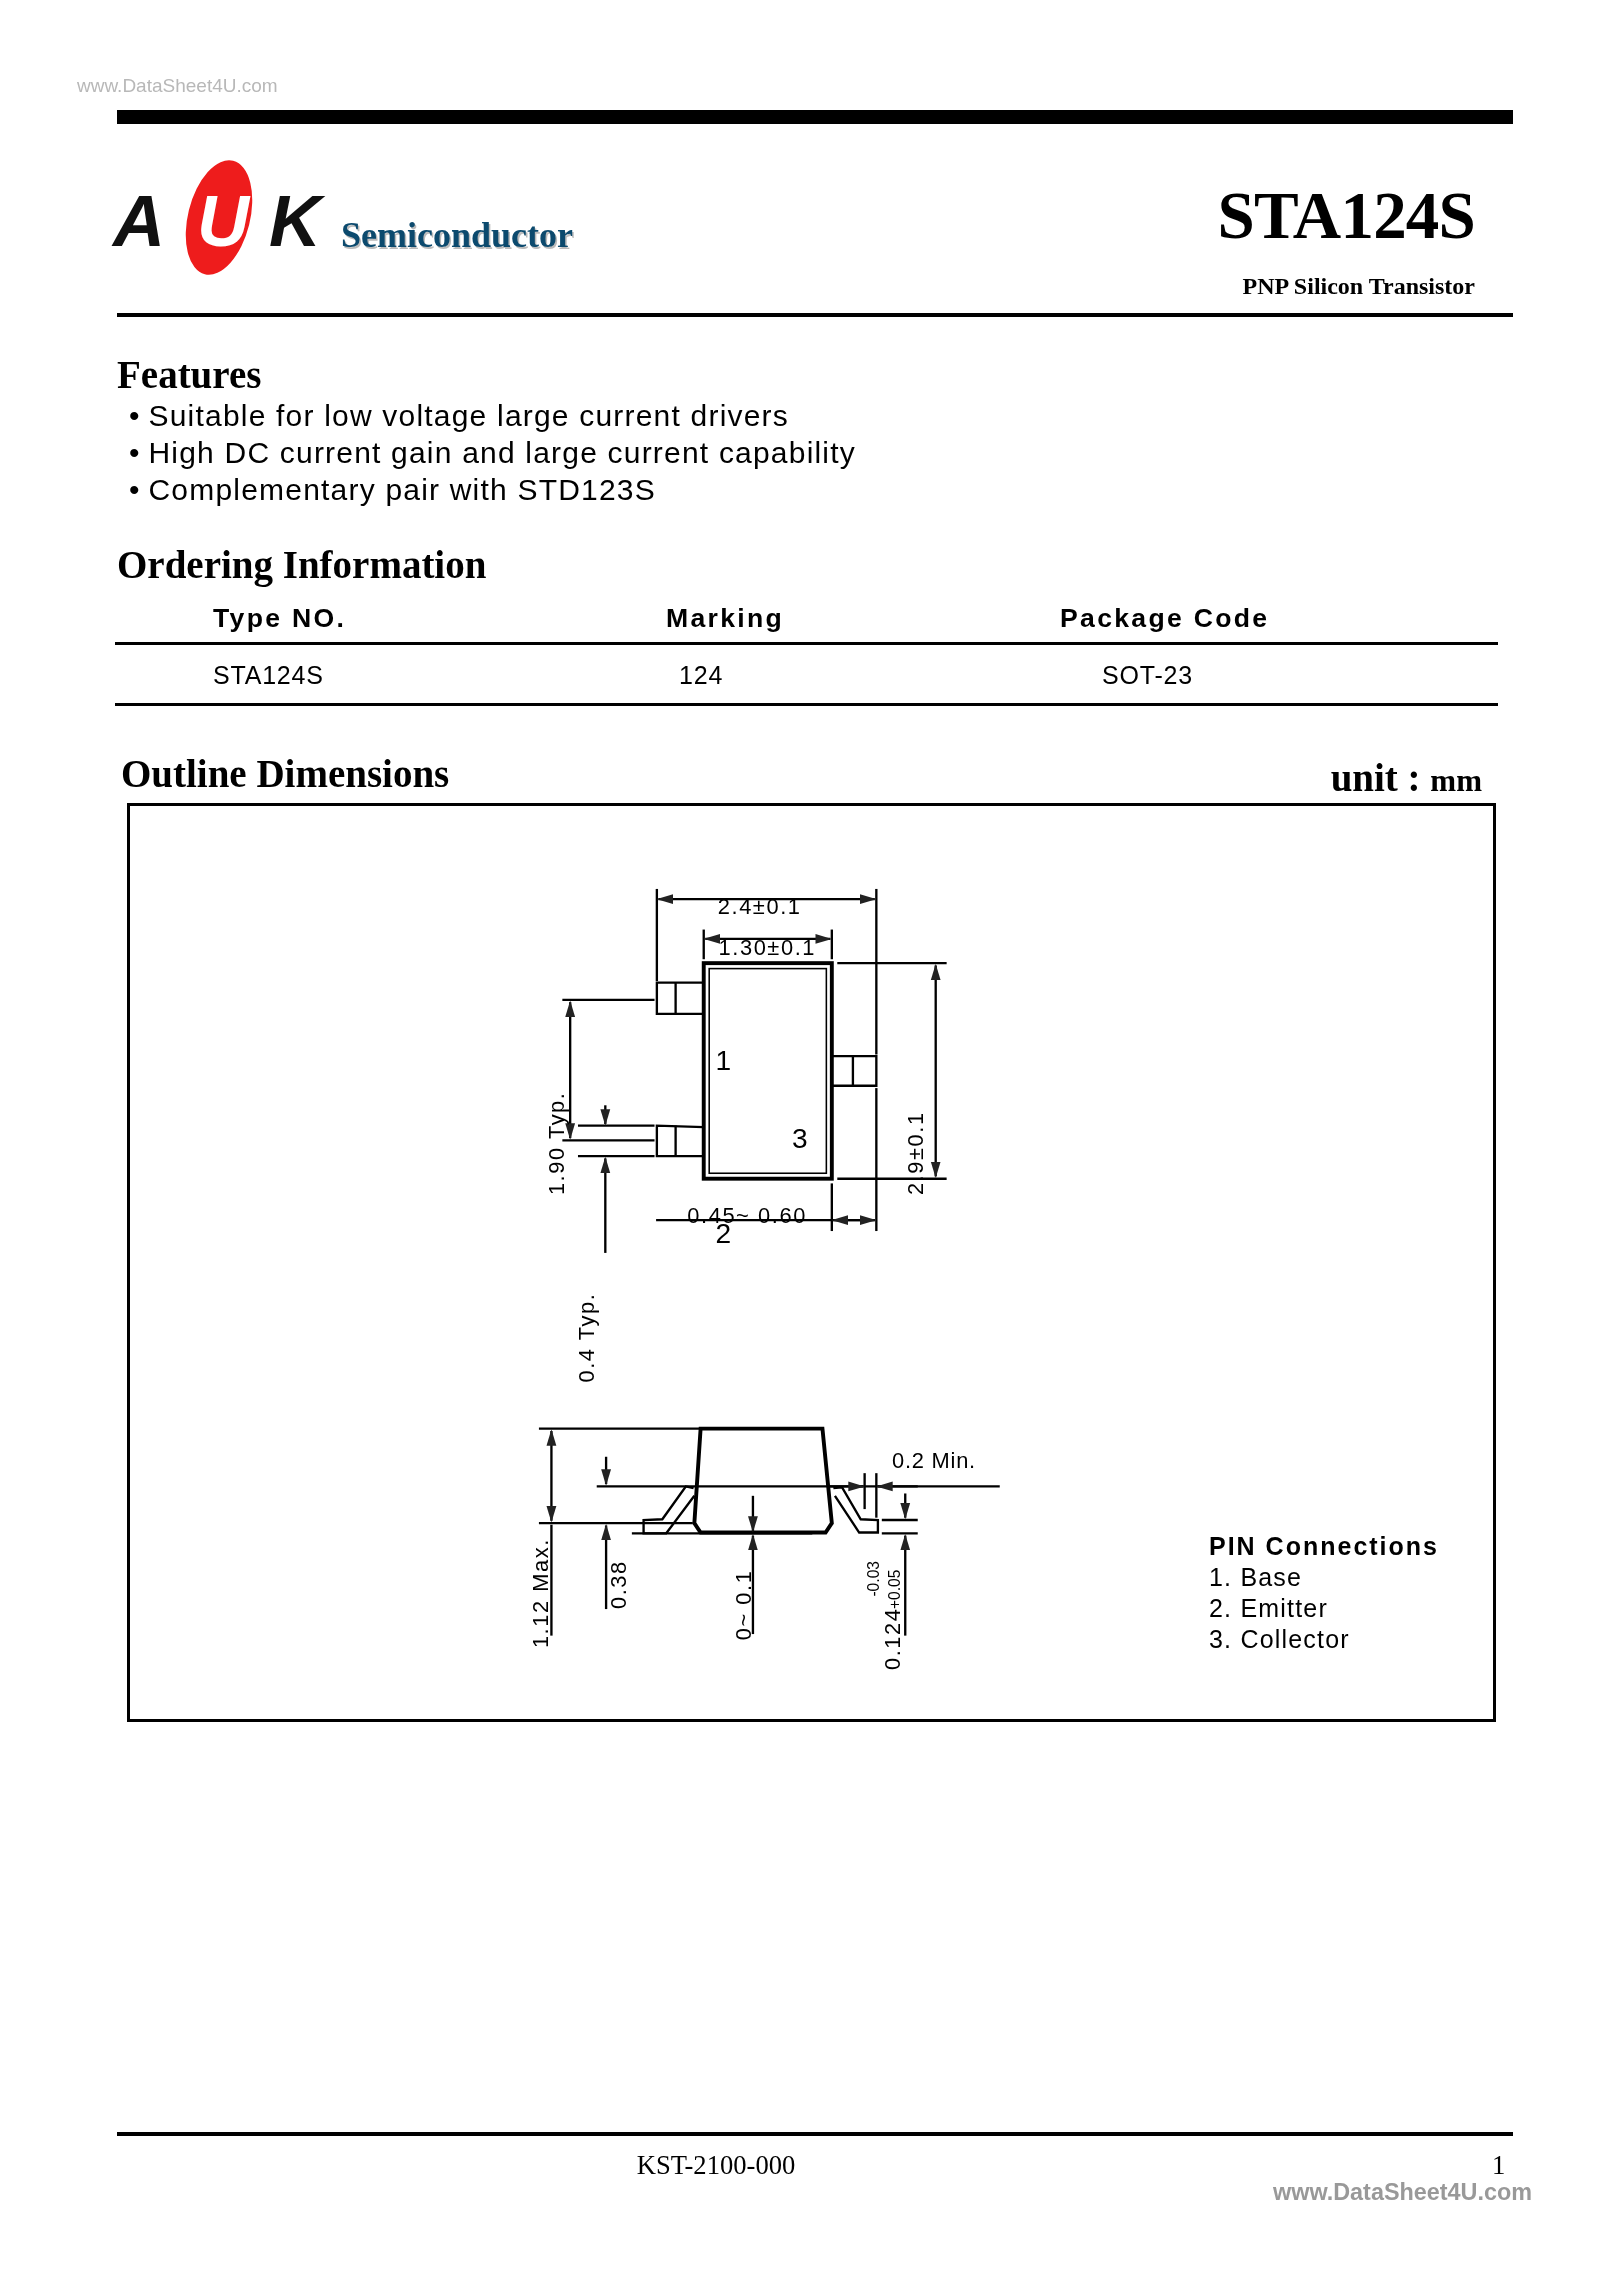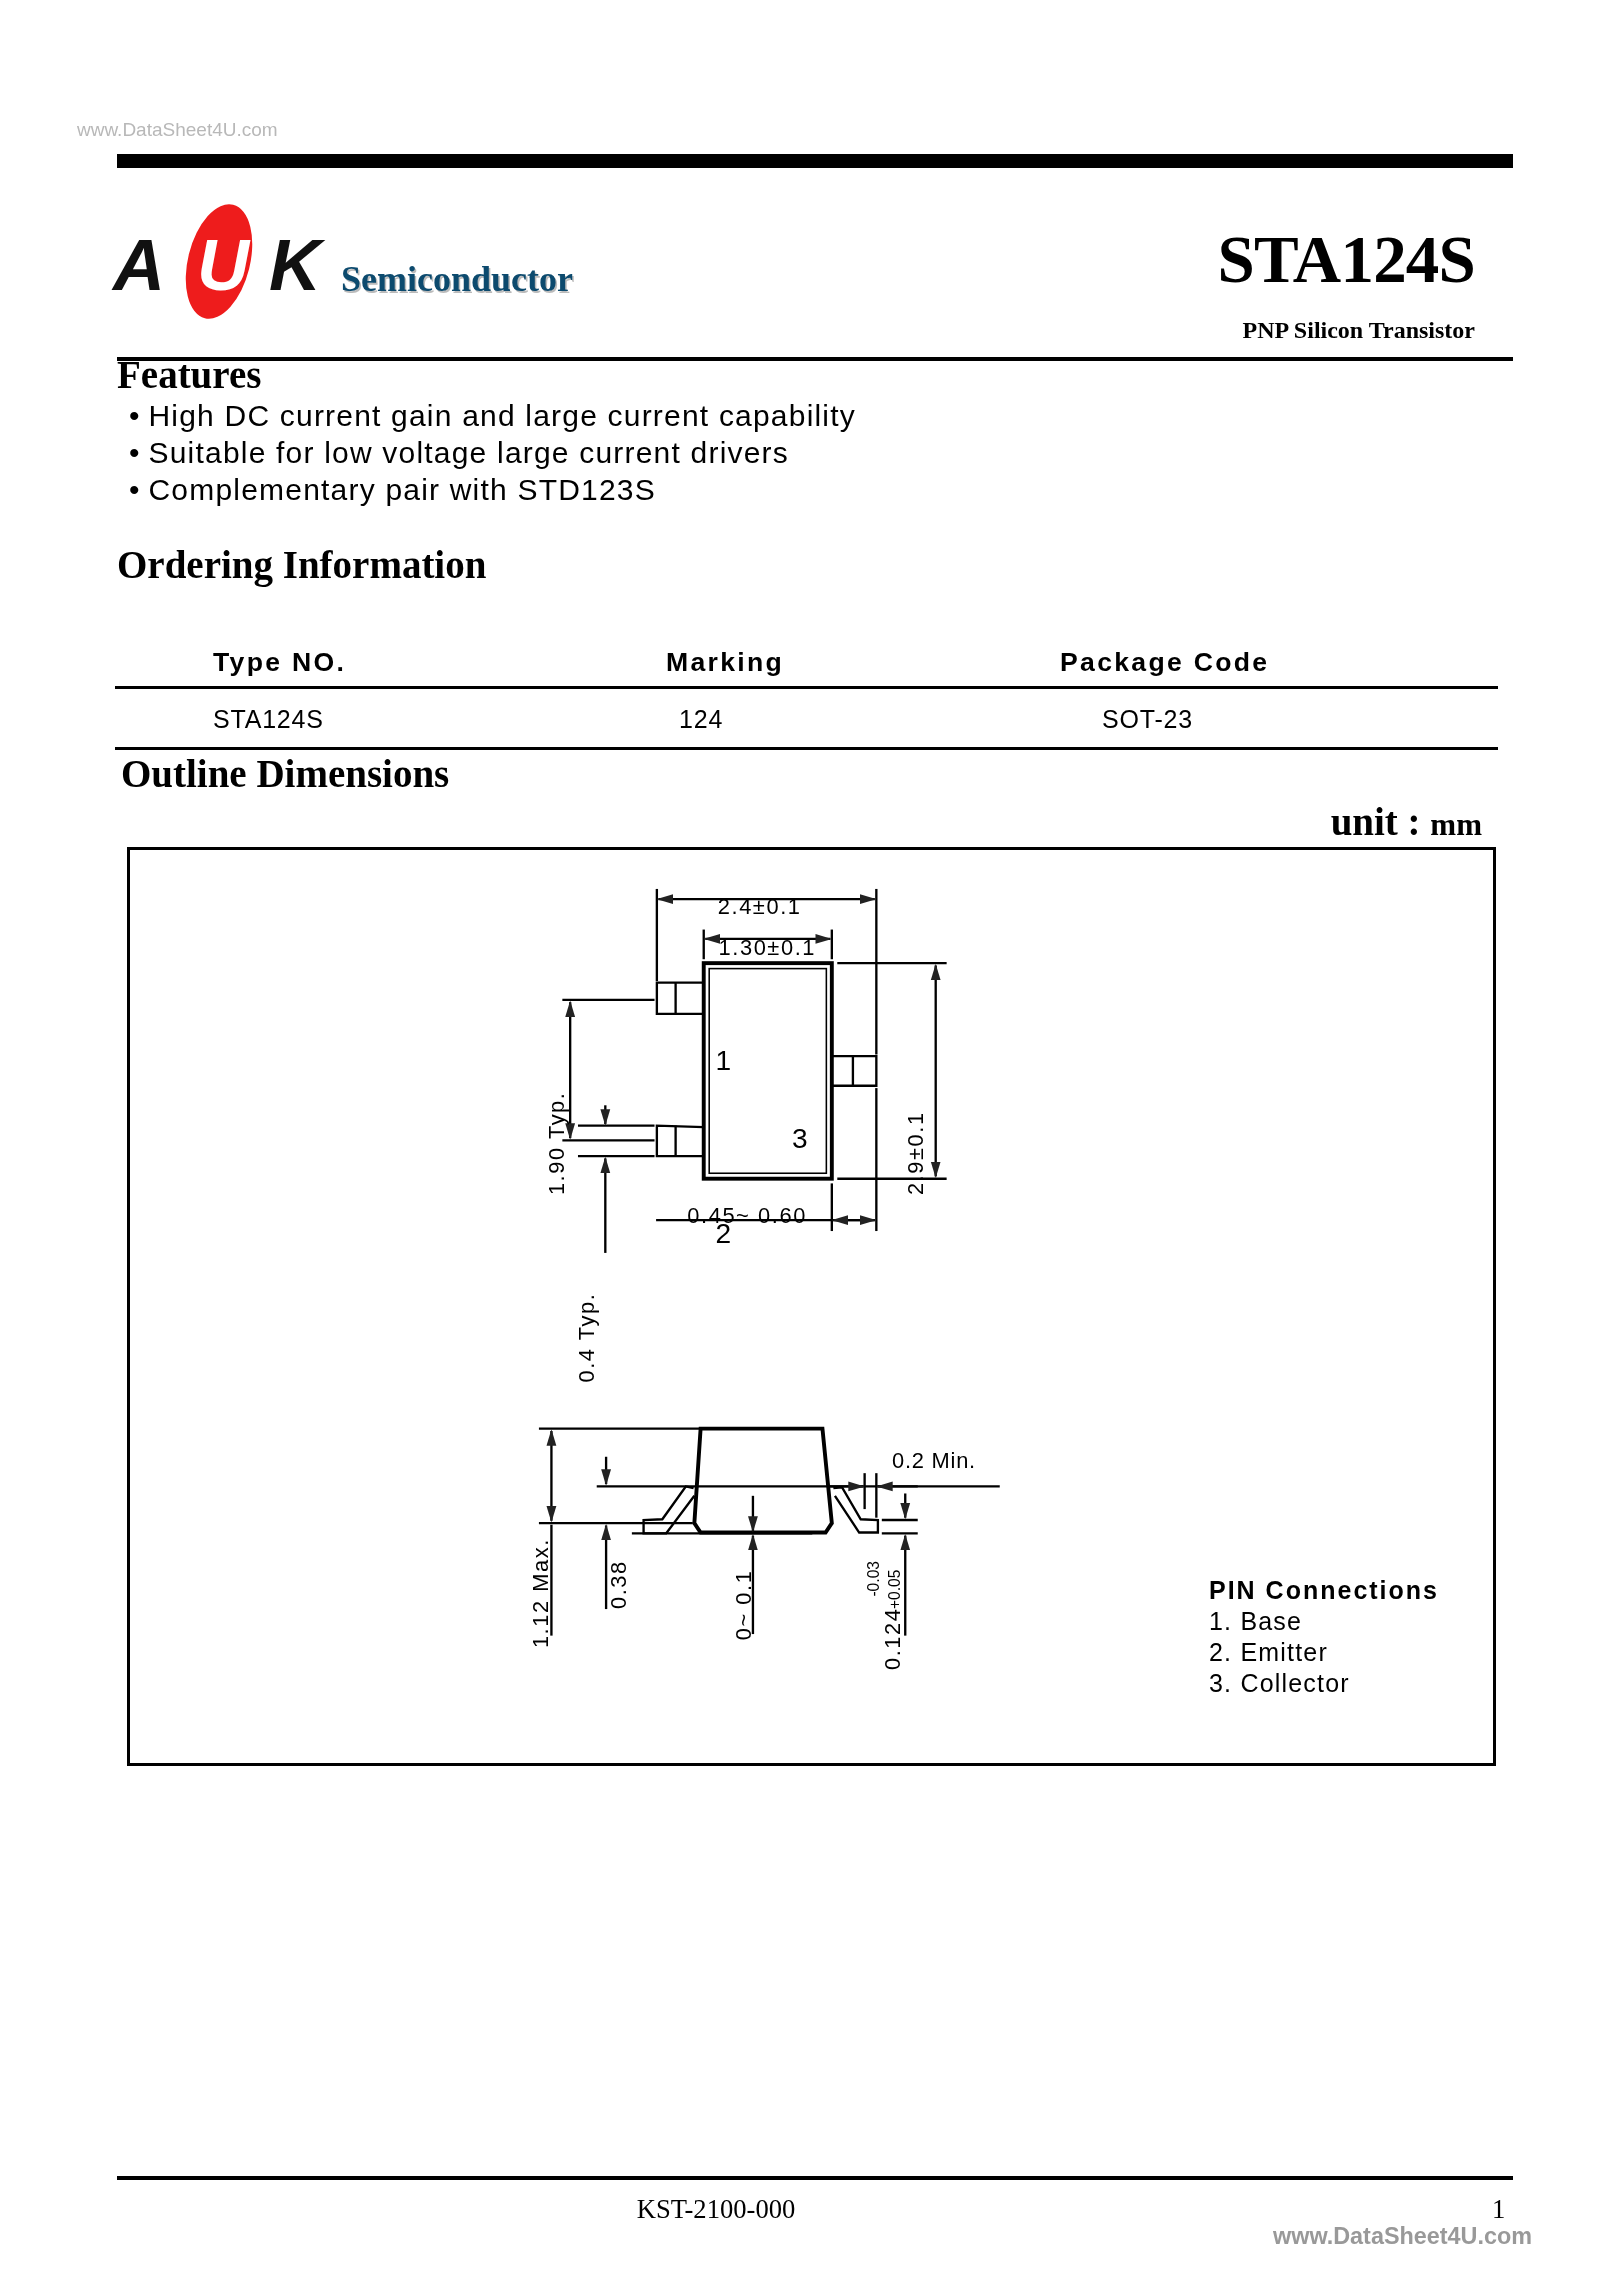--- a/index.html
+++ b/index.html
@@ -1,17 +1,17 @@
 <!DOCTYPE html>
 <html style="font-size:12.5px"><head>
 <meta charset="utf-8">
 <style>
   html, body { margin: 0; padding: 0; background: #ffffff; }
   body { width: 1616px; height: 2284px; position: relative; overflow: hidden; font-family: "Liberation Sans", sans-serif; color: #000; }
-  .abs { position: absolute; margin-top: 44px; }
+  .abs { position: absolute; }
   .watermark-top { left: 77px; top: 75px; font-size: 19px; color: #b8b8b8; }
   .top-bar { left: 117px; top: 110px; width: 1396px; height: 14px; background: #000; }
   .logo { left: 113px; top: 153px; width: 500px; height: 133px; }
   .logo-letter { position: absolute; font-family: "Liberation Sans", sans-serif; font-weight: bold; font-style: italic; font-size: 72px; color: #111; top: 26.6px; }
   .logo-oval { position: absolute; left: 75px; top: 6.2px; width: 62px; height: 117px; background: #ee1c1c; border-radius: 50%; transform: rotate(14deg); }
   .logo-u { position: absolute; left: 84px; top: 26.6px; font-family: "Liberation Sans", sans-serif; font-weight: bold; font-style: italic; font-size: 72px; color: #fff; }
   .logo-semi { position: absolute; left: 228px; top: 61px; font-family: "Liberation Serif", serif; font-weight: bold; font-size: 36px; color: #0c4a6e; text-shadow: 1.6px 1.6px 0 #bbb; }
   .part-no { right: 141px; top: 177px; font-family: "Liberation Serif", serif; font-weight: bold; font-size: 67px; letter-spacing: -0.8px; }
   .part-desc { right: 141px; top: 273px; font-family: "Liberation Serif", serif; font-weight: bold; font-size: 24px; }
   .header-rule { left: 117px; top: 313px; width: 1396px; height: 3.9px; background: #000; }
@@ -47,22 +47,22 @@
   <span class="logo-letter" style="left:156px">K</span>
   <span class="logo-semi">Semiconductor</span>
 </div>
 
 <div class="abs part-no">STA124S</div>
 <div class="abs part-desc">PNP Silicon Transistor</div>
 <div class="abs header-rule"></div>
 
 <h2 class="section" style="left:117px; top:352px;">Features</h2>
 <ul class="abs features-list">
+  <li>Suitable for low voltage large current drivers</li>
   <li>High DC current gain and large current capability</li>
-  <li>Suitable for low voltage large current drivers</li>
   <li>Complementary pair with STD123S</li>
 </ul>
 
 <h2 class="section" style="left:117px; top:542px;">Ordering Information</h2>
 <div class="abs order-table">
   <div class="order-head">
     <span class="cell" style="left:98px">Type NO.</span>
     <span class="cell" style="left:551px">Marking</span>
     <span class="cell" style="left:945px">Package Code</span>
   </div>

